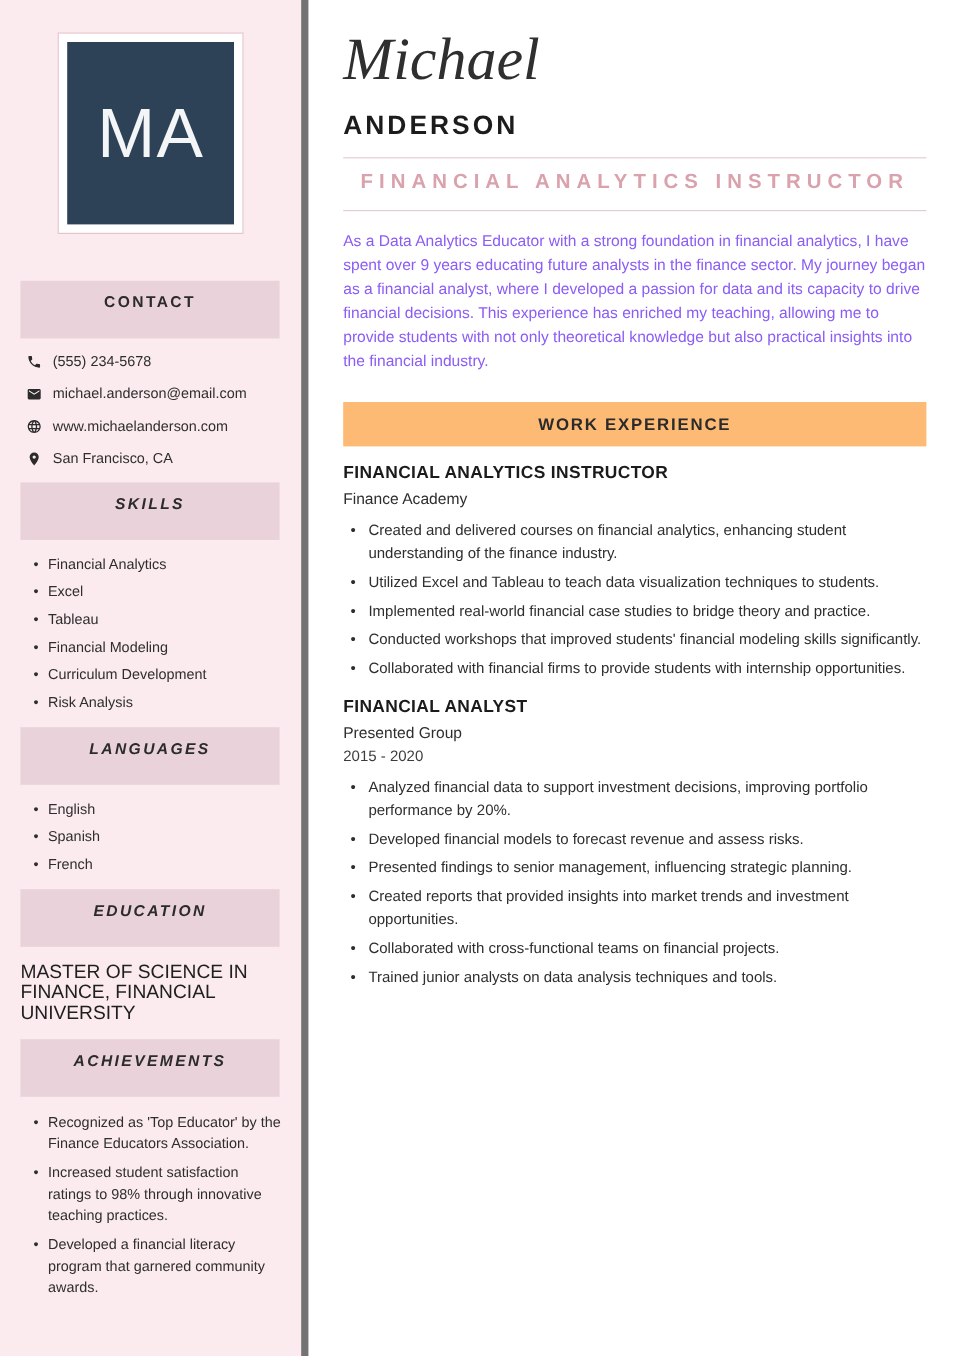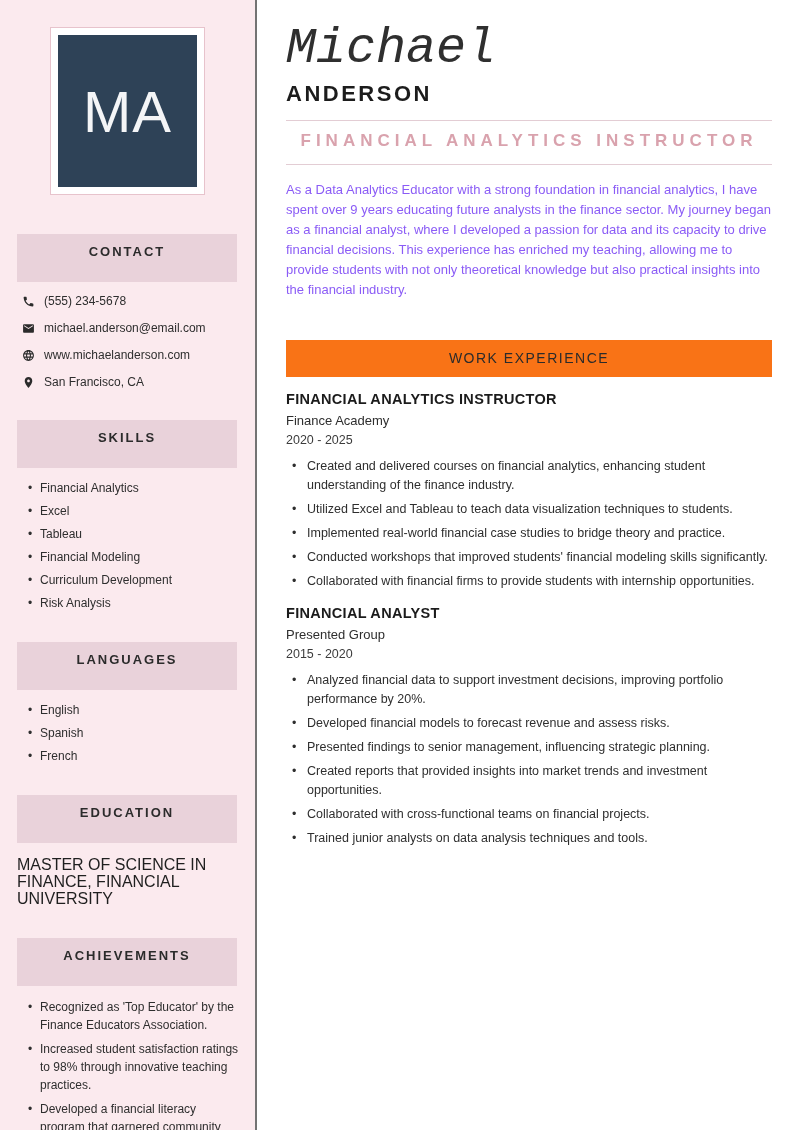--- a/index.html
+++ b/index.html
@@ -10,21 +10,21 @@
     background: #ffffff;
   }
   .page { display: flex; width: 800px; height: 1130px; background: #fff; }
 
   
   .sidebar {
     width: 257px;
     min-width: 257px;
     height: 1130px;
     background: #fbeaee;
-    border-right: 2px solid #737373;
+    border-right: 6px solid #737373;
   }
   .avatar-frame {
     width: 155px; height: 168px;
     margin: 27px auto 0;
     background: #ffffff;
     border: 1px solid #e7c3cc;
     padding: 7px;
   }
   .avatar-box {
     width: 100%; height: 100%;
@@ -36,21 +36,21 @@
   }
   .band {
     margin: 0 18px 0 17px;
     height: 48px; line-height: 36px;
     background: #e9d2da;
     text-align: center;
     font-size: 13px; font-weight: 700; letter-spacing: 2px;
     color: #2b2b2b;
   }
   .band.space-lg { margin-top: 39px; }
-  .band.space-md { margin-top: 31px; }
+  .band.space-md { margin-top: 13px; font-style: italic; }
   .contact-list { list-style: none; margin: 12px 0 0; padding: 0 14px 0 22px; }
   .contact-item {
     display: flex; align-items: center; gap: 9px;
     margin-bottom: 13px;
     font-size: 12px; color: #2e2e2e; text-align: center;
   }
   .contact-item .icon { display: inline-flex; width: 13px; height: 13px; flex: 0 0 13px; }
   .contact-item .icon svg { width: 13px; height: 13px; fill: #2b2b2b; }
 
   .dot-list { list-style: none; margin: 12px 0 0; padding: 0 14px 0 28px; }
@@ -66,43 +66,43 @@
 
   .degree {
     margin: 13px 17px 0;
     font-size: 16px; font-weight: 400; line-height: 17px;
     color: #1f1f1f;
   }
 
   
   .main { flex: 1; padding: 24px 28px 0 29px; }
   .first-name {
-    font-family: Liberation Mono, monospace;
+    font-family: Liberation Serif, serif;
     font-style: italic;
     font-size: 50px; line-height: 1.0;
     color: #2f2f2f;
   }
   .last-name {
     font-size: 22px; font-weight: 700; letter-spacing: 2.5px;
-    color: #1c1c1c; margin-top: 7px;
+    color: #1c1c1c; margin-top: 18px;
   }
   .rule { border-top: 1px solid #e3cdd4; margin-top: 13px; }
   .job-title {
     color: #d9a2ad;
     font-size: 17px; font-weight: 700; letter-spacing: 5px;
     text-align: center;
     margin: 10px 0;
   }
   .summary { font-size: 13px; line-height: 20px; color: #8b5cf6; margin-top: 15px; }
   .main-band {
-    margin: 40px 0 0;
+    margin: 24px 0 0;
     height: 37px; line-height: 37px;
-    background: #f97316;
+    background: #fdba74;
     text-align: center;
-    font-size: 14px; font-weight: 400; letter-spacing: 1.5px;
+    font-size: 14px; font-weight: 700; letter-spacing: 1.5px;
     color: #2b2b2b;
   }
   .job-role { font-size: 14.5px; font-weight: 700; letter-spacing: .3px; color: #1b1b1b; margin-top: 14px; }
   .job-company { font-size: 13px; color: #2e2e2e; margin-top: 6px; }
   .job-dates { font-size: 12.5px; color: #3c3c3c; margin-top: 5px; }
   .job-bullets { list-style: none; margin: 10px 0 0; padding: 0 0 0 6px; }
   .job-bullets li {
     position: relative; padding-left: 15px;
     font-size: 12.5px; line-height: 19px; margin-bottom: 5px;
     color: #2e2e2e;
@@ -196,21 +196,20 @@
     <div class="job-title">FINANCIAL ANALYTICS INSTRUCTOR</div>
     <div class="rule"></div>
 
     <p class="summary">As a Data Analytics Educator with a strong foundation in financial analytics, I have spent over 9 years educating future analysts in the finance sector. My journey began as a financial analyst, where I developed a passion for data and its capacity to drive financial decisions. This experience has enriched my teaching, allowing me to provide students with not only theoretical knowledge but also practical insights into the financial industry.</p>
 
     <div class="band main-band">WORK EXPERIENCE</div>
 
     <section class="job">
       <h3 class="job-role">FINANCIAL ANALYTICS INSTRUCTOR</h3>
       <div class="job-company">Finance Academy</div>
-      <div class="job-dates">2020 - 2025</div>
       <ul class="job-bullets">
         <li>Created and delivered courses on financial analytics, enhancing student understanding of the finance industry.</li>
         <li>Utilized Excel and Tableau to teach data visualization techniques to students.</li>
         <li>Implemented real-world financial case studies to bridge theory and practice.</li>
         <li>Conducted workshops that improved students' financial modeling skills significantly.</li>
         <li>Collaborated with financial firms to provide students with internship opportunities.</li>
       </ul>
     </section>
 
     <section class="job">

